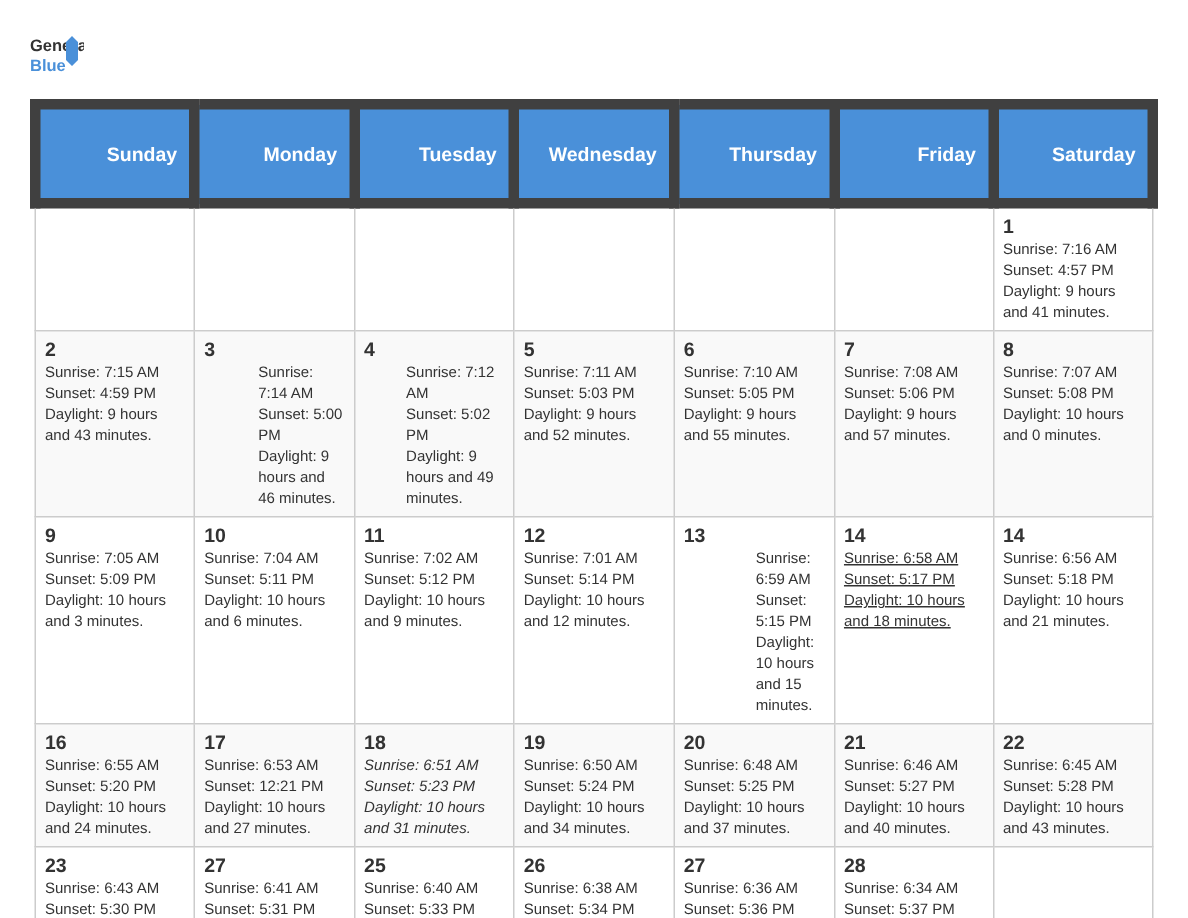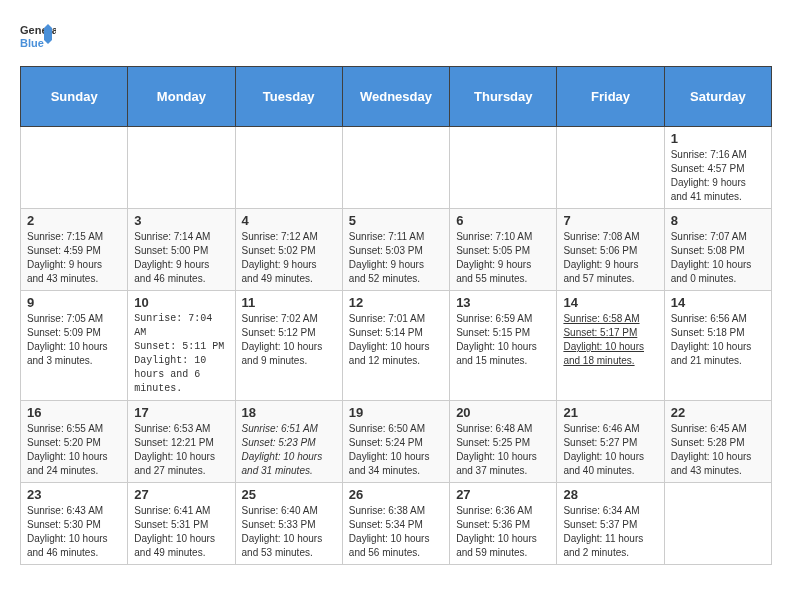--- a/index.html
+++ b/index.html
@@ -36,22 +36,22 @@
       width: 100%;
       border-collapse: collapse;
       border: 1px solid #ccc;
     }
     .calendar th {
       background-color: #4a90d9;
       color: #fff;
       font-size: 13px;
       font-weight: bold;
       padding: 22px 8px;
-      border: 1px solid #404040;
-      text-align: center;
+      border: 7px solid #404040;
+      text-align: right;
     }
     .calendar td {
       border: 1px solid #ccc;
       vertical-align: top;
       padding: 4px 6px;
       width: 107px;
       min-height: 80px;
       font-size: 10.5px;
       color: #333;
       background: #fff;
@@ -122,27 +122,27 @@
       </tr>
       <tr>
         <td>
           <span class="day-number">2</span>
           <div class="day-info" style="white-space: pre-line;">Sunrise: 7:15 AM
 Sunset: 4:59 PM
 Daylight: 9 hours and 43 minutes.</div>
         </td>
         <td>
           <span class="day-number">3</span>
-          <div class="day-info" style="white-space: pre-line;">Sunrise: 7:14 AM
+          <div class="day-info" style="white-space: pre-line; margin-left: 36px;">Sunrise: 7:14 AM
 Sunset: 5:00 PM
 Daylight: 9 hours and 46 minutes.</div>
         </td>
         <td>
           <span class="day-number">4</span>
-          <div class="day-info" style="white-space: pre-line;">Sunrise: 7:12 AM
+          <div class="day-info" style="white-space: pre-line; margin-left: 28px;">Sunrise: 7:12 AM
 Sunset: 5:02 PM
 Daylight: 9 hours and 49 minutes.</div>
         </td>
         <td>
           <span class="day-number">5</span>
           <div class="day-info" style="white-space: pre-line;">Sunrise: 7:11 AM
 Sunset: 5:03 PM
 Daylight: 9 hours and 52 minutes.</div>
         </td>
         <td>
@@ -166,39 +166,39 @@
       </tr>
       <tr>
         <td>
           <span class="day-number">9</span>
           <div class="day-info" style="white-space: pre-line;">Sunrise: 7:05 AM
 Sunset: 5:09 PM
 Daylight: 10 hours and 3 minutes.</div>
         </td>
         <td>
           <span class="day-number">10</span>
-          <div class="day-info" style="white-space: pre-line; font-family: Liberation Mono, monospace;">Sunrise: 7:04 AM
+          <div class="day-info" style="white-space: pre-line;">Sunrise: 7:04 AM
 Sunset: 5:11 PM
 Daylight: 10 hours and 6 minutes.</div>
         </td>
         <td>
           <span class="day-number">11</span>
           <div class="day-info" style="white-space: pre-line;">Sunrise: 7:02 AM
 Sunset: 5:12 PM
 Daylight: 10 hours and 9 minutes.</div>
         </td>
         <td>
           <span class="day-number">12</span>
           <div class="day-info" style="white-space: pre-line;">Sunrise: 7:01 AM
 Sunset: 5:14 PM
 Daylight: 10 hours and 12 minutes.</div>
         </td>
         <td>
           <span class="day-number">13</span>
-          <div class="day-info" style="white-space: pre-line;">Sunrise: 6:59 AM
+          <div class="day-info" style="white-space: pre-line; margin-left: 48px;">Sunrise: 6:59 AM
 Sunset: 5:15 PM
 Daylight: 10 hours and 15 minutes.</div>
         </td>
         <td>
           <span class="day-number">14</span>
           <div class="day-info" style="white-space: pre-line; text-decoration: underline;">Sunrise: 6:58 AM
 Sunset: 5:17 PM
 Daylight: 10 hours and 18 minutes.</div>
         </td>
         <td>

